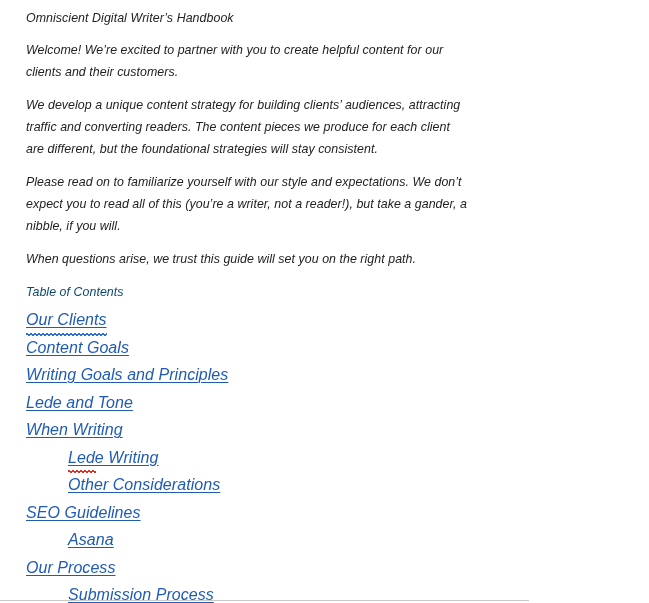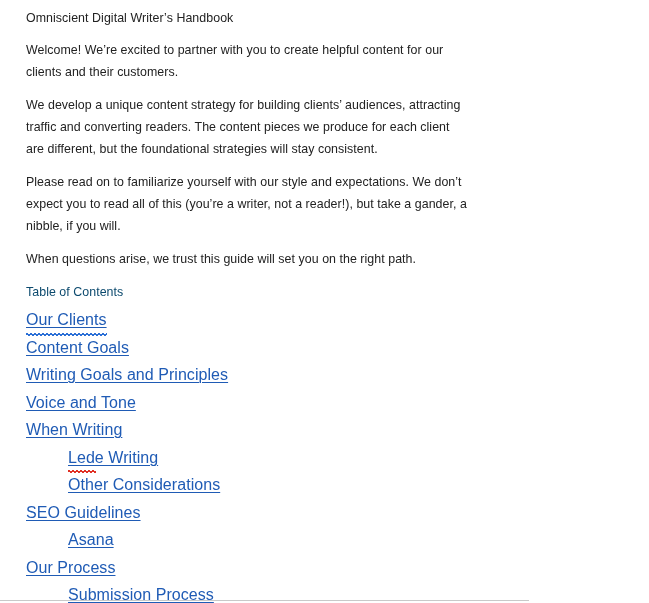--- a/index.html
+++ b/index.html
@@ -16,20 +16,21 @@
     position: relative;
   }
 
   .page {
     position: relative;
     width: 529px;
     height: 603px;
     background: #ffffff;
     box-sizing: border-box;
     padding: 0;
+    font-style: italic;
   }
 
   .doc-body {
     padding: 7px 58px 0 26px;
   }
 
   .doc-title {
     font-size: 12.4px;
     line-height: 22px;
     color: #222222;
@@ -138,21 +139,21 @@
         <p class="para">Please read on to familiarize yourself with our style and expectations. We don’t expect you to read all of this (you’re a writer, not a reader!), but take a gander, a nibble, if you will.</p>
         <p class="para">When questions arise, we trust this guide will set you on the right path.</p>
       </div>
 
     <div class="toc-heading">Table of Contents</div>
 
     <ul class="toc-list" id="toc-list">
         <li class="toc-item level-1"><span class="toc-link squiggle-blue" style="--sq-w: 100%;">Our Clients</span></li>
         <li class="toc-item level-1"><span class="toc-link">Content Goals</span></li>
         <li class="toc-item level-1"><span class="toc-link">Writing Goals and Principles</span></li>
-        <li class="toc-item level-1"><span class="toc-link">Voice and Tone</span></li>
+        <li class="toc-item level-1"><span class="toc-link">Lede and Tone</span></li>
         <li class="toc-item level-1"><span class="toc-link">When Writing</span></li>
         <li class="toc-item level-2"><span class="toc-link squiggle-red" style="--sq-w: 28px;">Lede Writing</span></li>
         <li class="toc-item level-2"><span class="toc-link">Other Considerations</span></li>
         <li class="toc-item level-1"><span class="toc-link">SEO Guidelines </span></li>
         <li class="toc-item level-2"><span class="toc-link">Asana</span></li>
         <li class="toc-item level-1"><span class="toc-link">Our Process</span></li>
         <li class="toc-item level-2"><span class="toc-link">Submission Process</span></li>
         <li class="toc-item level-2"><span class="toc-link">Images/Asana</span></li>
         <li class="toc-item level-1"><span class="toc-link">Communication</span></li>
       </ul>

